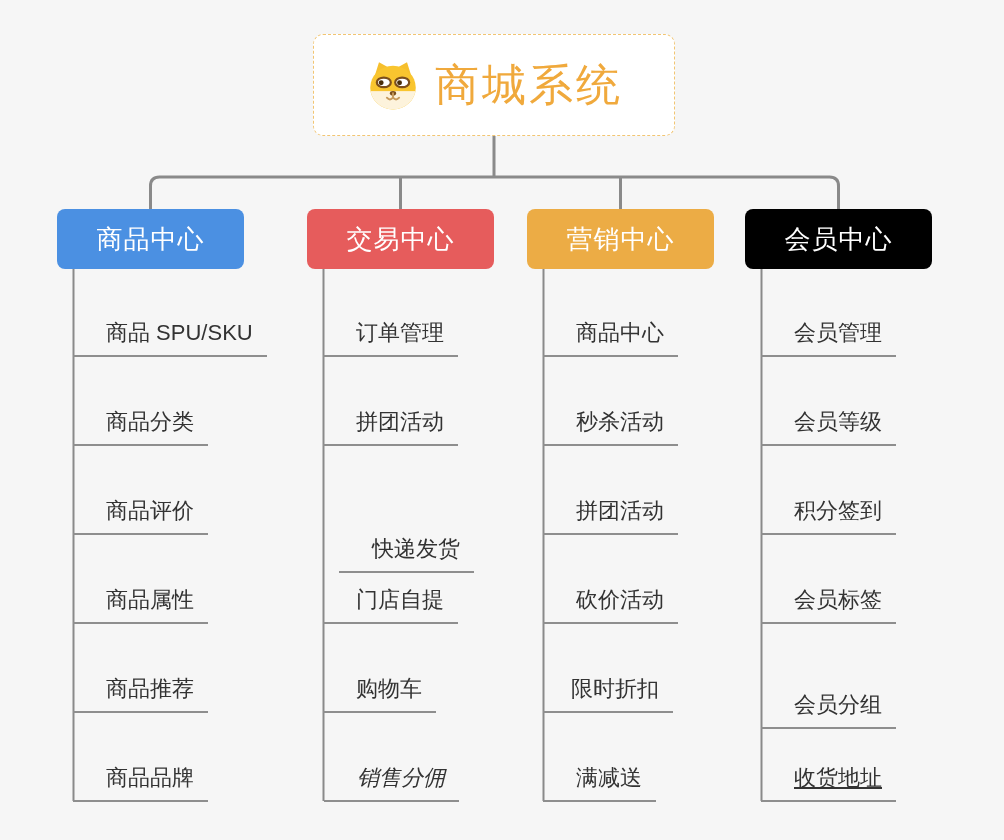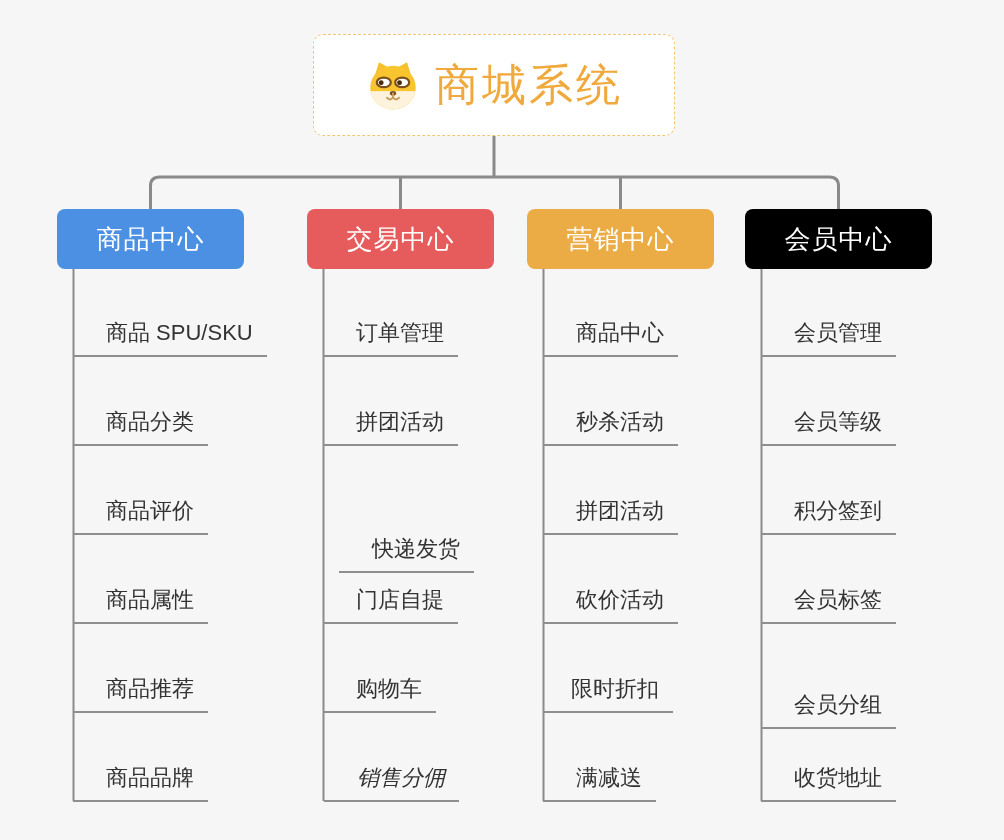--- a/index.html
+++ b/index.html
@@ -114,16 +114,16 @@
       <div class="leaf" style="left: 543px; top: 497px;">拼团活动</div>
       <div class="leaf" style="left: 543px; top: 586px;">砍价活动</div>
       <div class="leaf" style="left: 543px; top: 675px; padding-left: 28px;">限时折扣</div>
       <div class="leaf" style="left: 543px; top: 764px;">满减送</div>
       <div class="branch-node" style="left: 745px; top: 209px; width: 187px; height: 60px; background: #000000;">会员中心</div>
       <div class="leaf" style="left: 761px; top: 319px;">会员管理</div>
       <div class="leaf" style="left: 761px; top: 408px;">会员等级</div>
       <div class="leaf" style="left: 761px; top: 497px;">积分签到</div>
       <div class="leaf" style="left: 761px; top: 586px;">会员标签</div>
       <div class="leaf" style="left: 761px; top: 691px;">会员分组</div>
-      <div class="leaf" style="left: 761px; top: 764px;">收货地址</div>
+      <div class="leaf" style="left: 761px; top: 764px; text-decoration: underline;">收货地址</div>
     </div>
 
 </div>
 
 </body></html>

